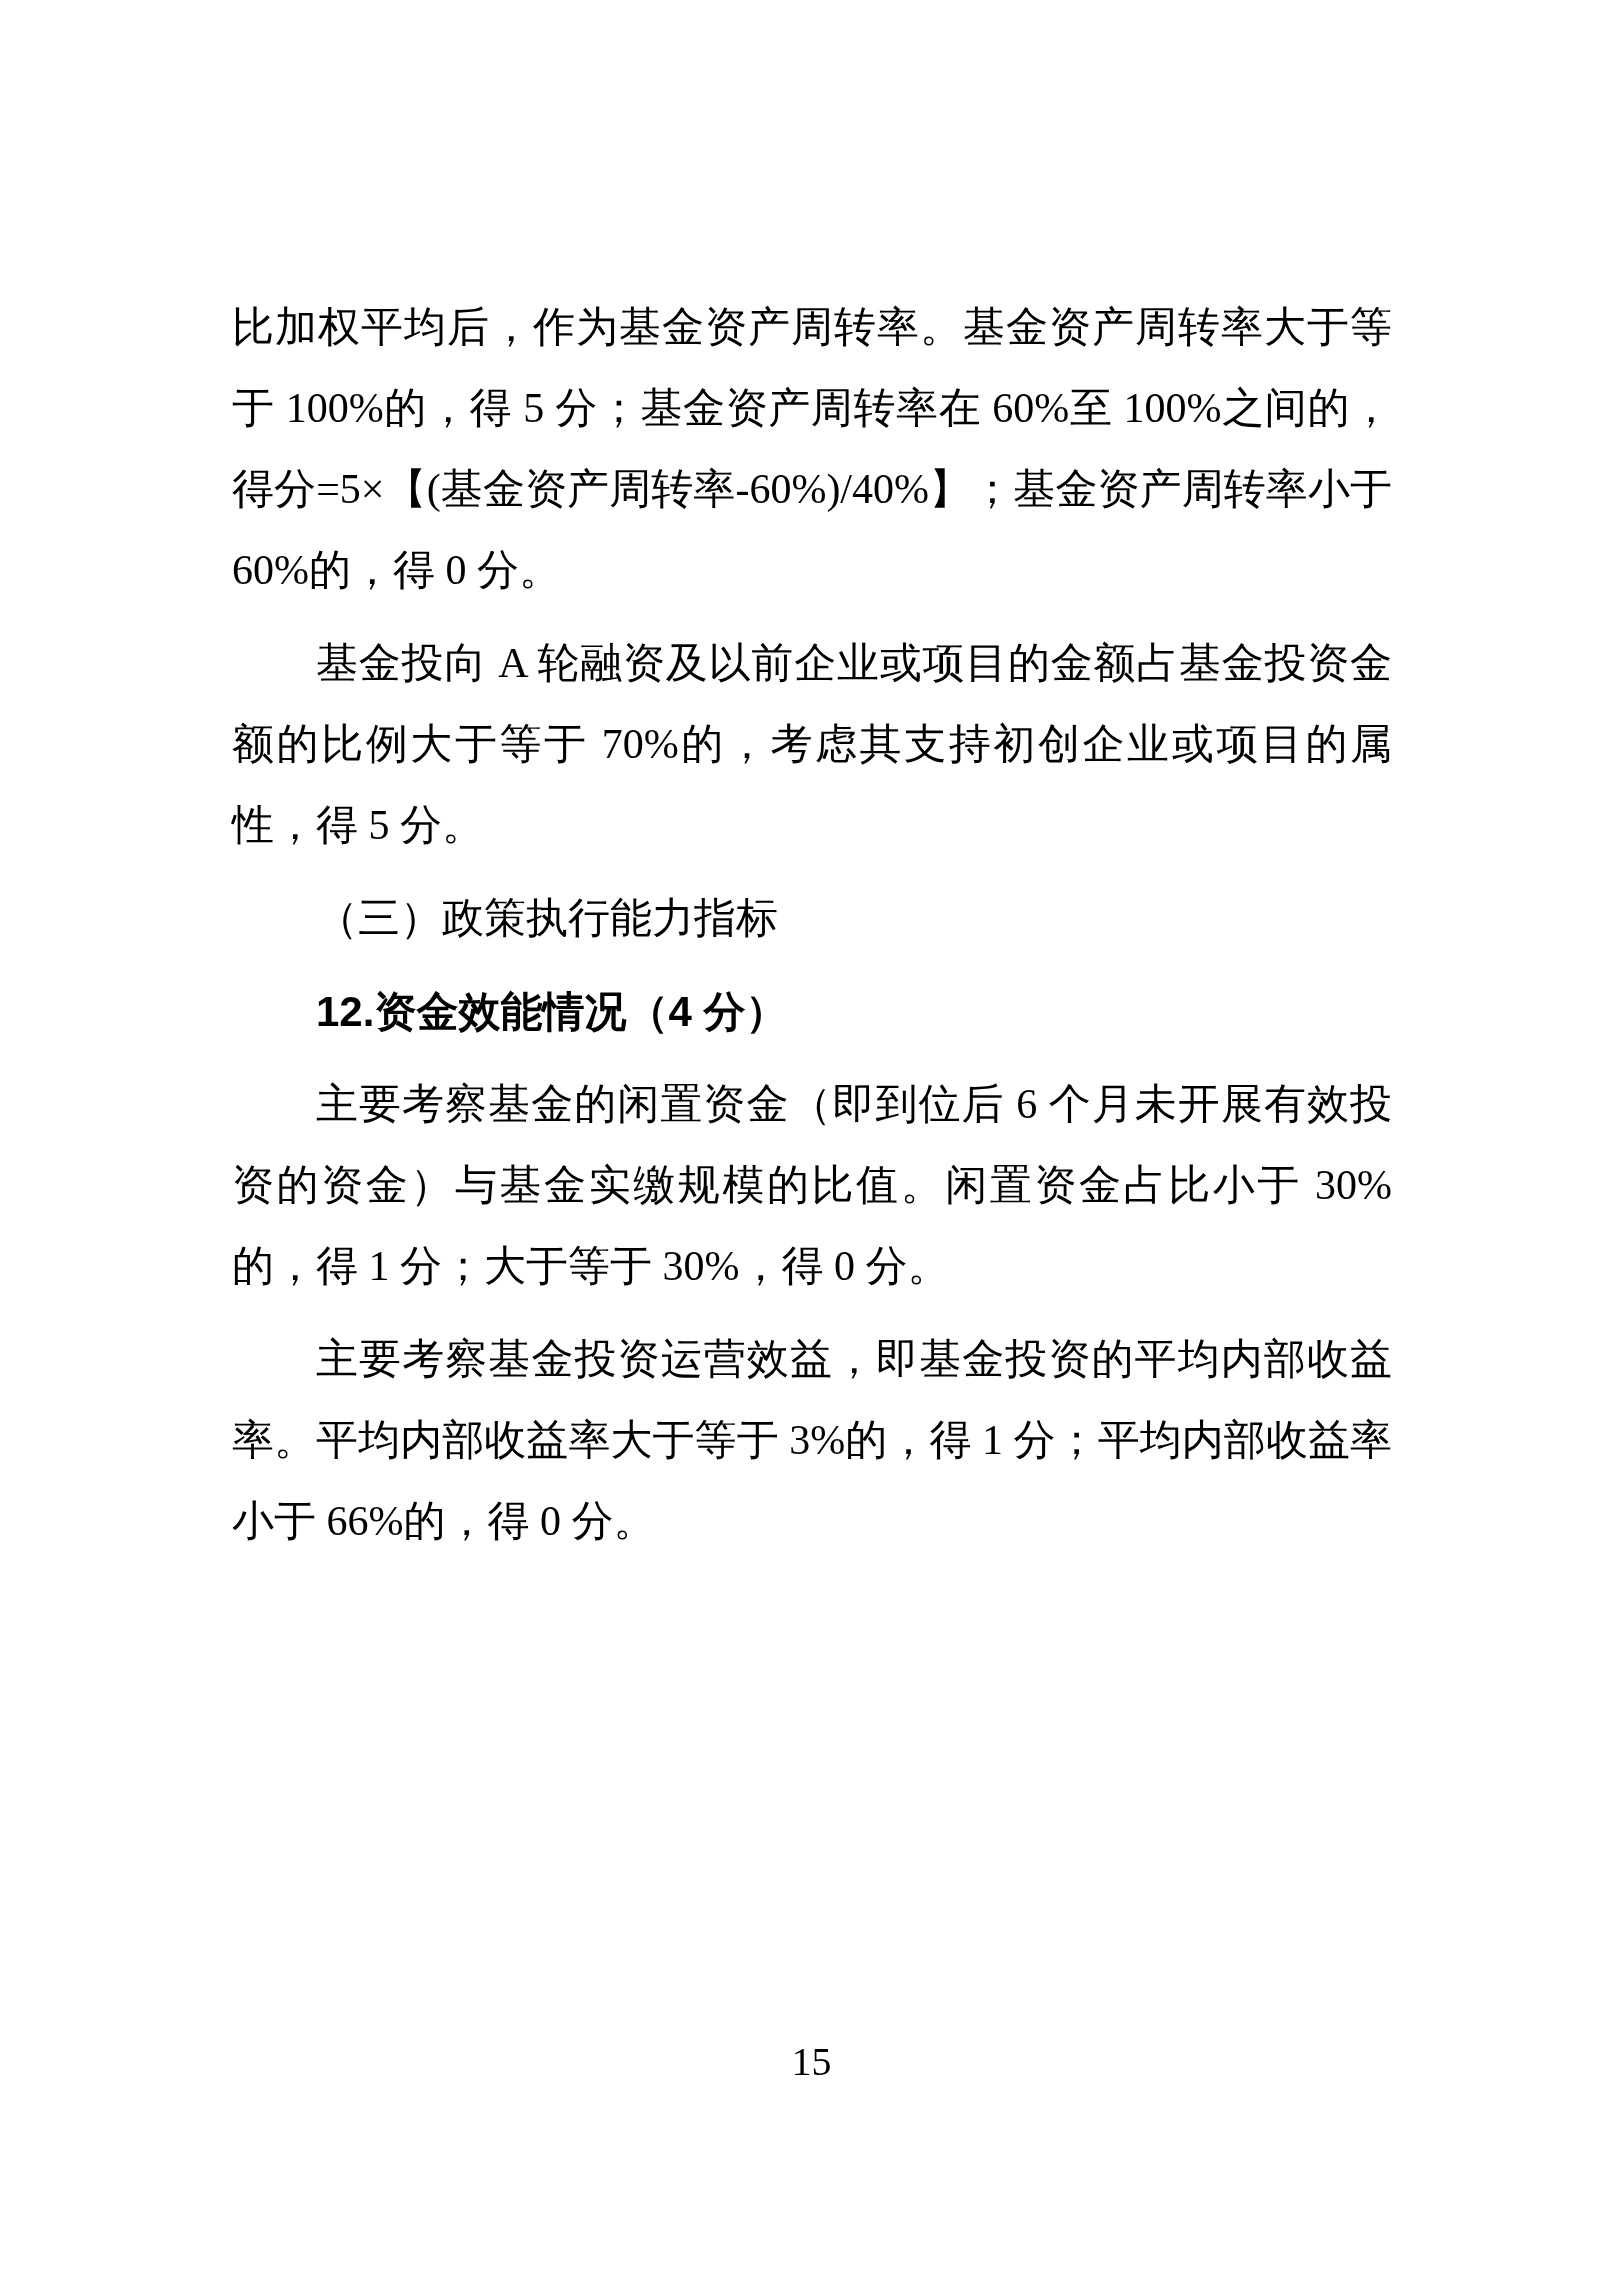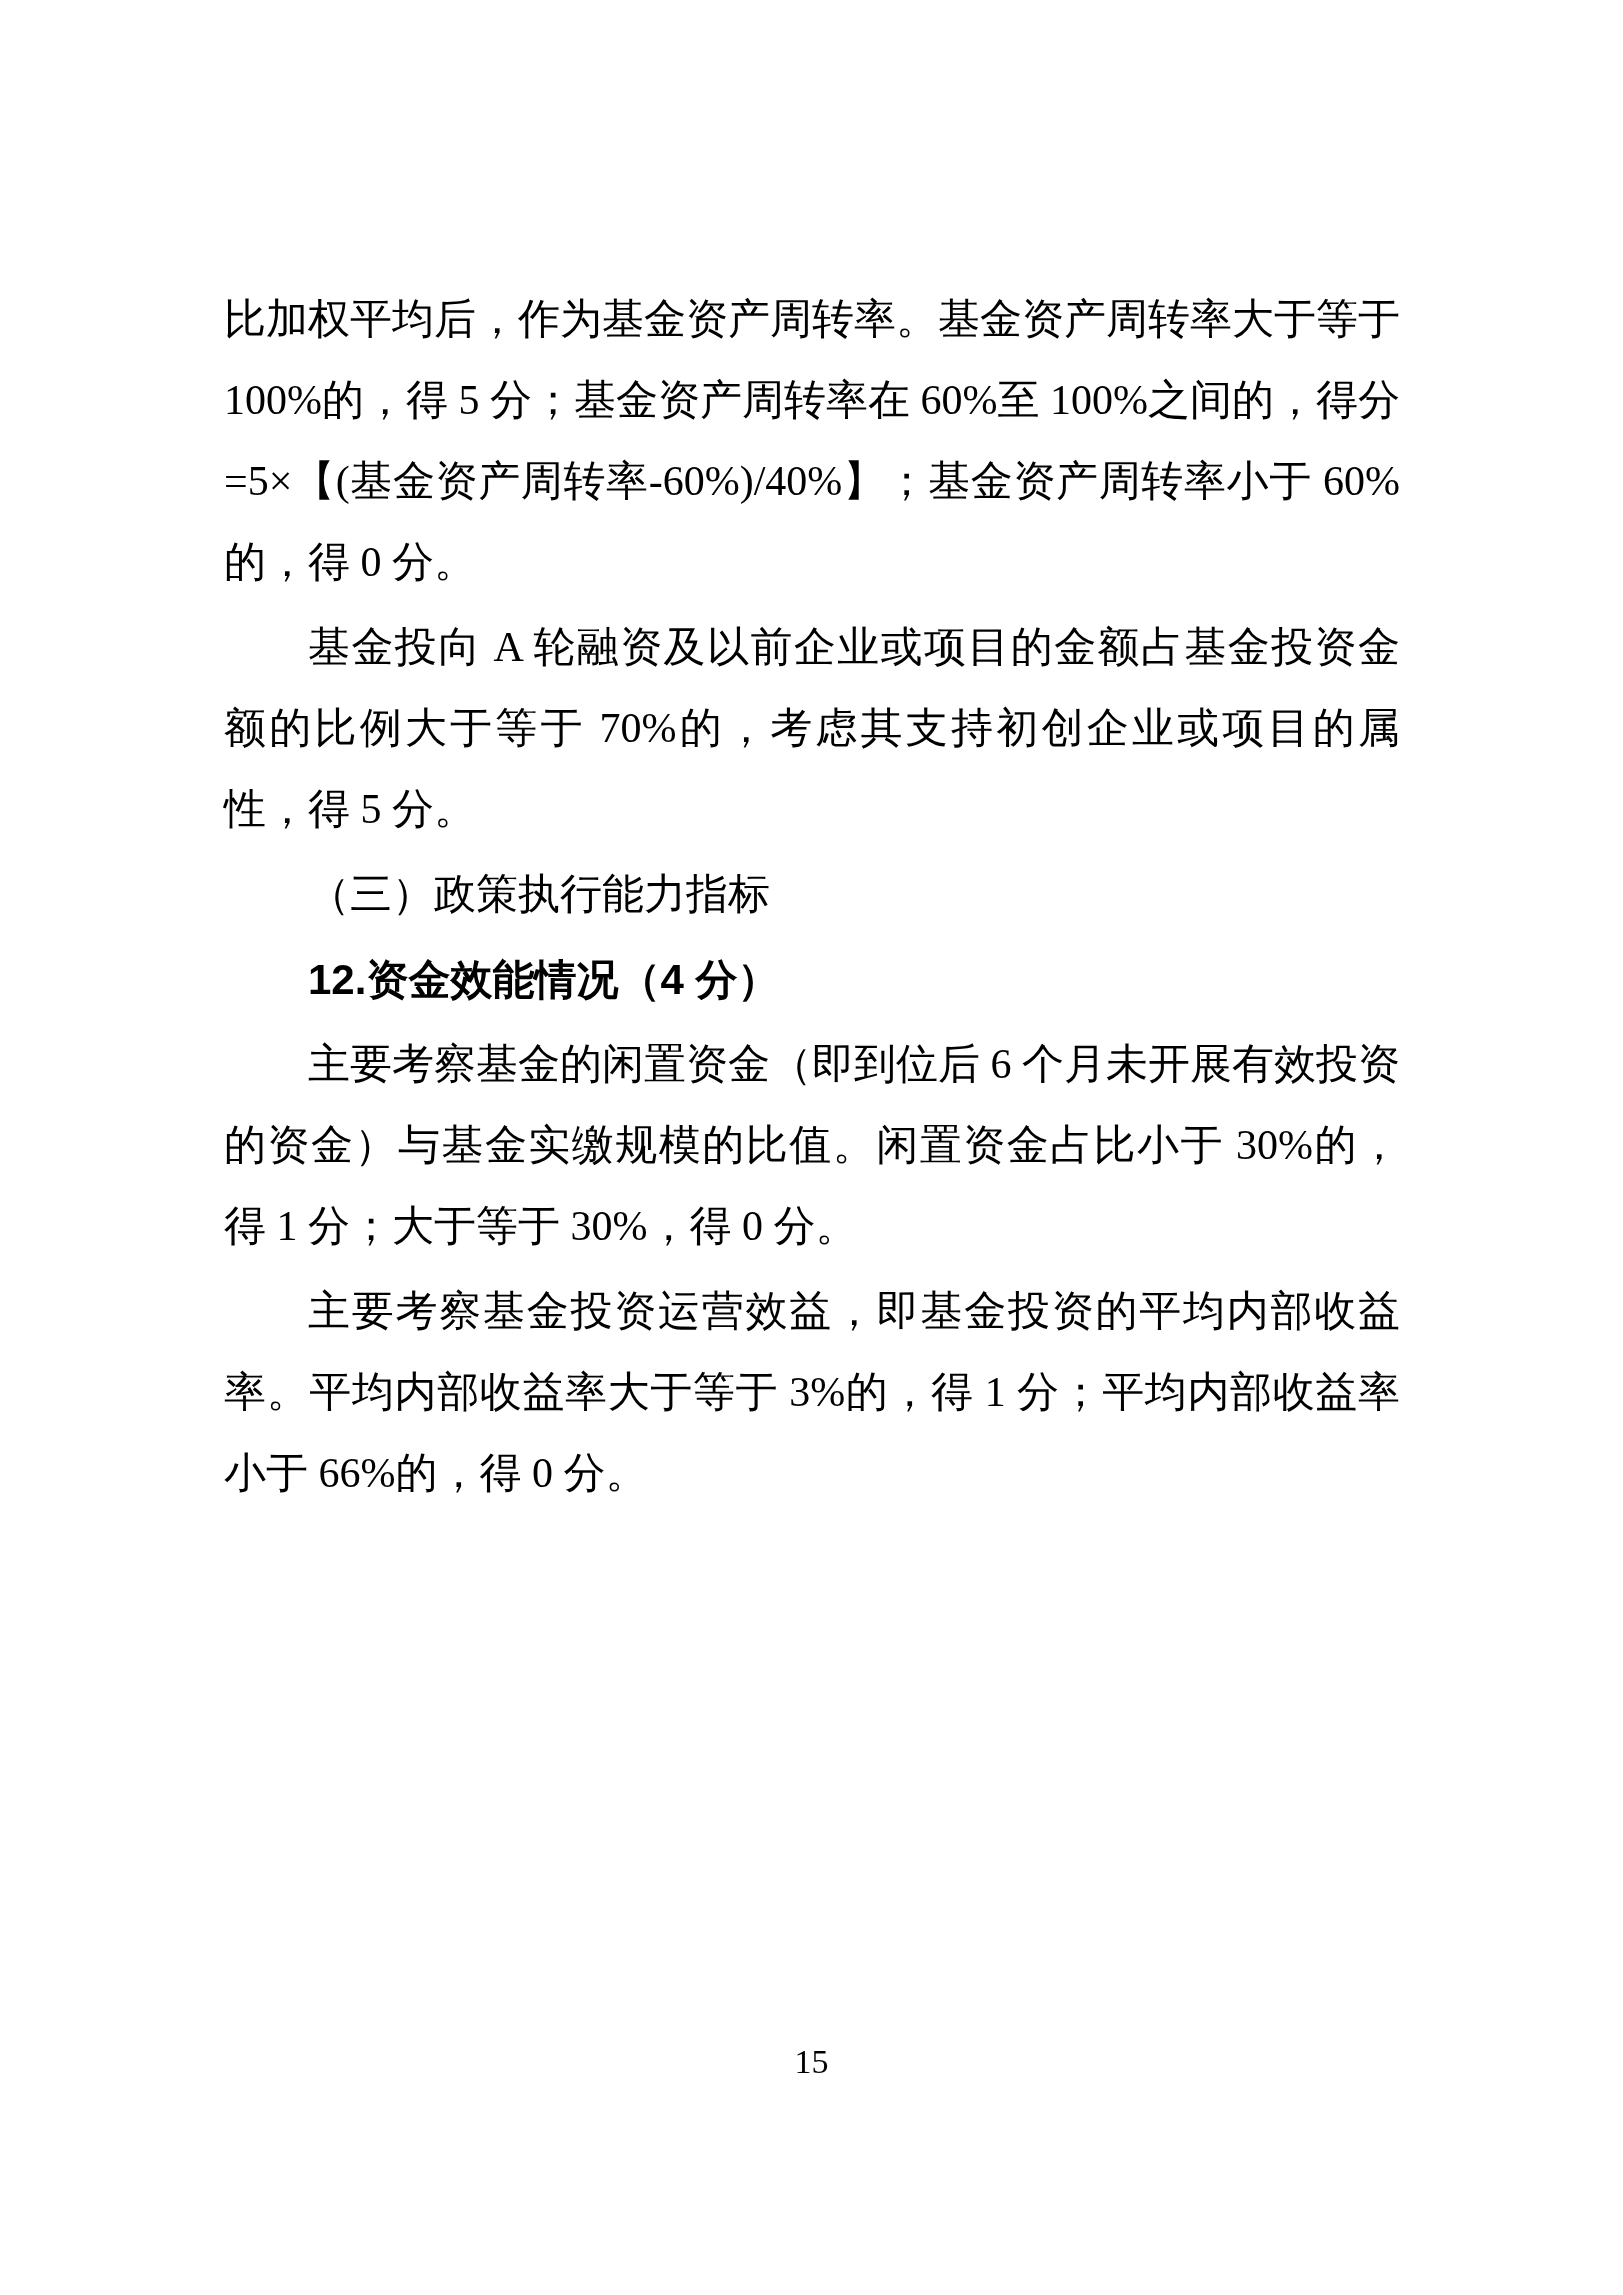--- a/index.html
+++ b/index.html
@@ -21,21 +21,21 @@
     top: 275px;
     width: 1184px;
     font-family: "Liberation Serif", "DejaVu Serif", serif;
     font-size: 42px;
     line-height: 81px;
     text-align: justify;
     text-justify: inter-ideograph;
     color: #000000;
   }
   .content p {
-    margin: 4px;
+    margin: 12px;
     padding: 0;
     text-indent: 2em;
   }
   .content p.noindent {
     text-indent: 0;
   }
   .content p.kai-heading {
     font-family: "Liberation Serif", "DejaVu Serif", serif;
     font-weight: normal;
   }
@@ -43,21 +43,21 @@
     font-family: "Liberation Sans", "DejaVu Sans", sans-serif;
     font-weight: 700;
   }
   .page-number {
     position: absolute;
     left: 0;
     top: 2042px;
     width: 1623px;
     text-align: center;
     font-family: "Liberation Serif", "DejaVu Serif", serif;
-    font-size: 34px;
+    font-size: 40px;
     line-height: 39px;
     color: #000000;
   }
 </style>
 </head>
 <body>
 
 <div class="page">
   <div class="content">
     <p class="noindent">比加权平均后，作为基金资产周转率。基金资产周转率大于等于 100%的，得 5 分；基金资产周转率在 60%至 100%之间的，得分=5×【(基金资产周转率-60%)/40%】；基金资产周转率小于 60%的，得 0 分。</p>

